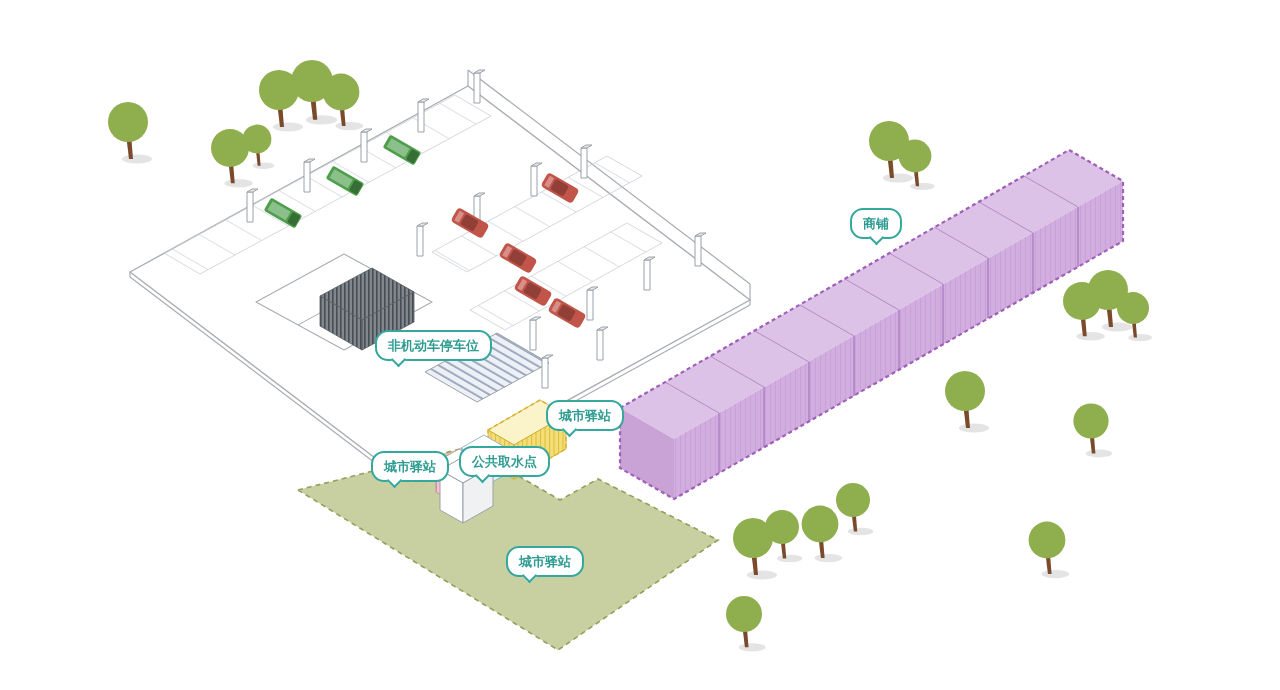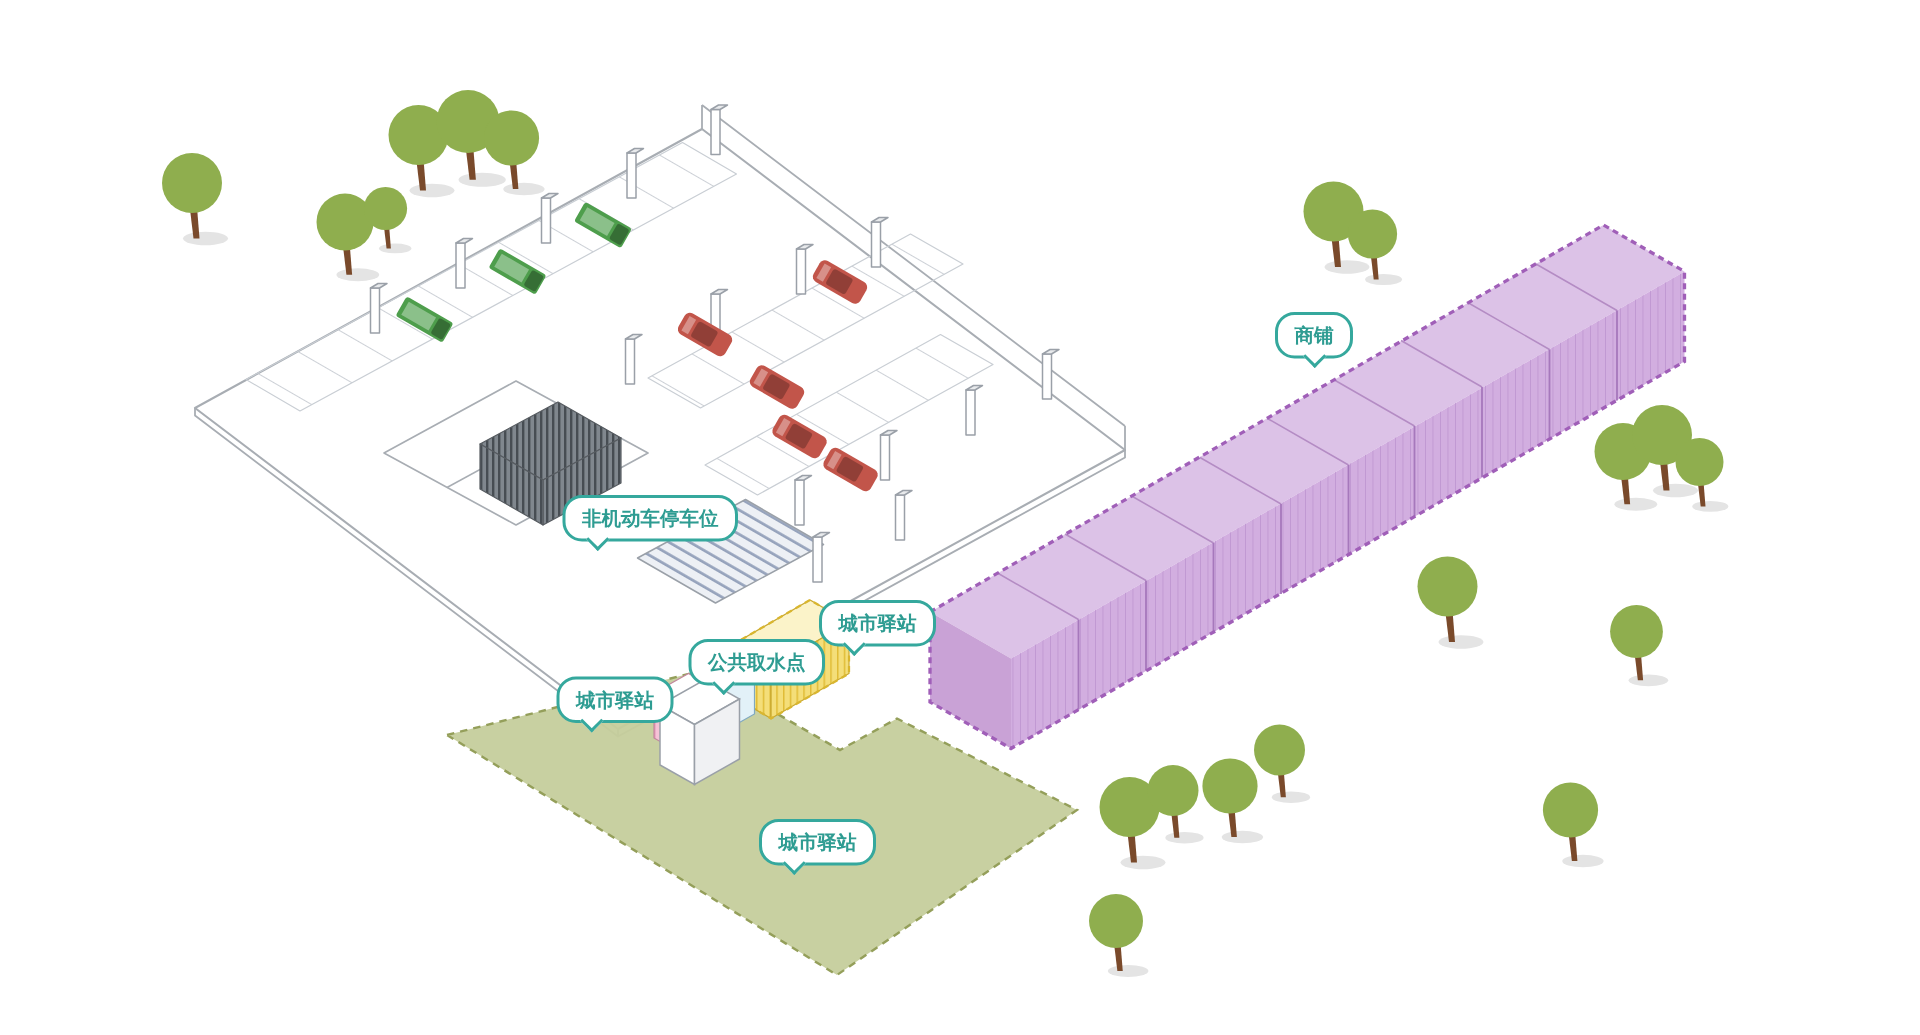--- a/index.html
+++ b/index.html
@@ -205,21 +205,21 @@
 
 <div class="bubble tail-center" style="left:850px;top:208px">
   <span>商铺</span>
 </div>
 <div class="bubble" style="left:375px;top:330px">
   <span>非机动车停车位</span>
 </div>
 <div class="bubble" style="left:371px;top:451px">
   <span>城市驿站</span>
 </div>
-<div class="bubble" style="left:459px;top:426px">
+<div class="bubble" style="left:459px;top:446px">
   <span>公共取水点</span>
 </div>
 <div class="bubble" style="left:546px;top:400px">
   <span>城市驿站</span>
 </div>
 <div class="bubble" style="left:506px;top:546px">
   <span>城市驿站</span>
 </div>
 
 </div>

